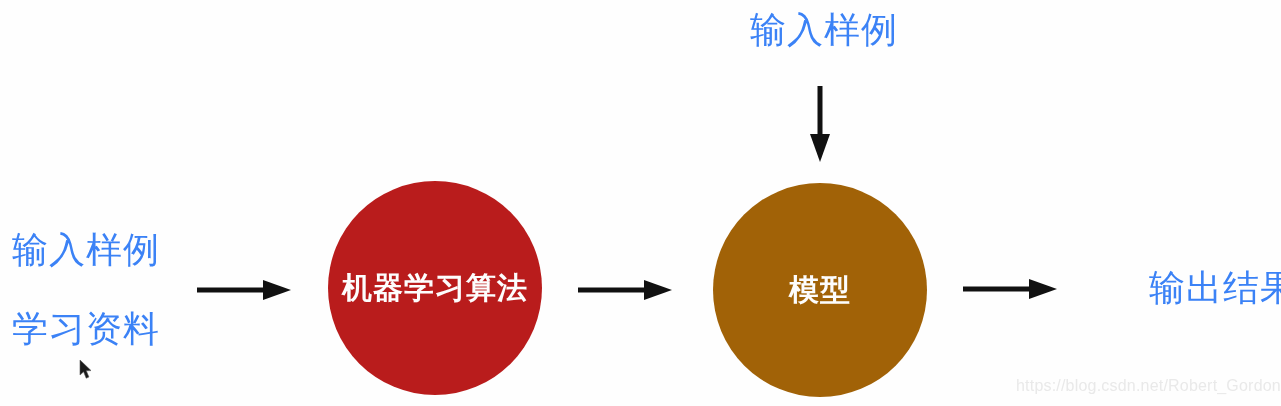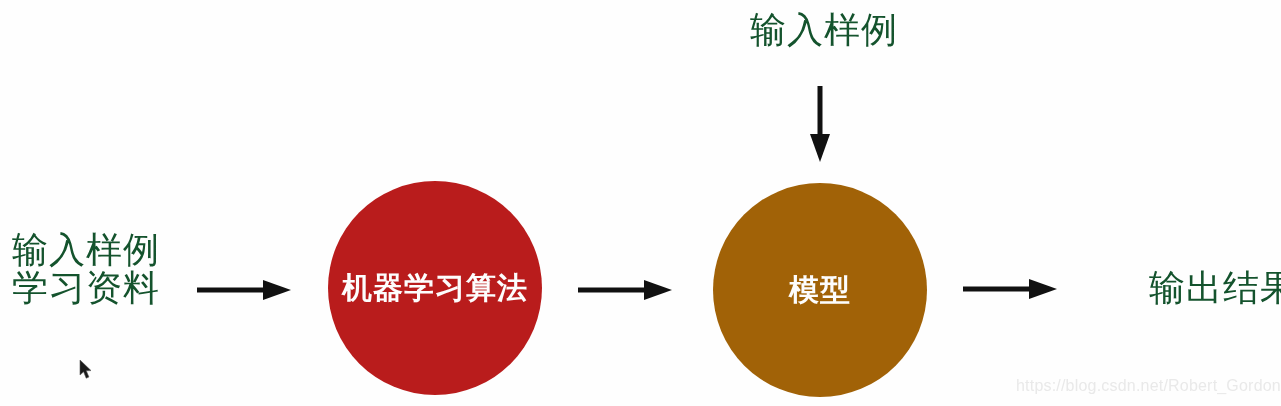--- a/index.html
+++ b/index.html
@@ -10,29 +10,29 @@
   .canvas {
     position: relative;
     width: 1281px;
     height: 406px;
     background: #fefefe;
     overflow: hidden;
     font-family: "Liberation Sans", sans-serif;
   }
   .black-label {
     position: absolute;
-    color: #14532d;
+    color: #3b82f6;
     font-size: 36px;
     font-weight: 500;
     letter-spacing: 1px;
     white-space: nowrap;
     line-height: 1.05;
   }
   .input-label-block { left: 12px; top: 231px; }
-  .input-label-block .line2 { }
+  .input-label-block .line2 { margin-top: 41px; }
   .sample-label { left: 750px; top: 11px; }
   .output-label { left: 1120px; top: 269px; margin-left: 29px; }
   .node-circle {
     position: absolute;
     width: 214px;
     height: 214px;
     border-radius: 50%;
     display: flex;
     align-items: center;
     justify-content: center;

